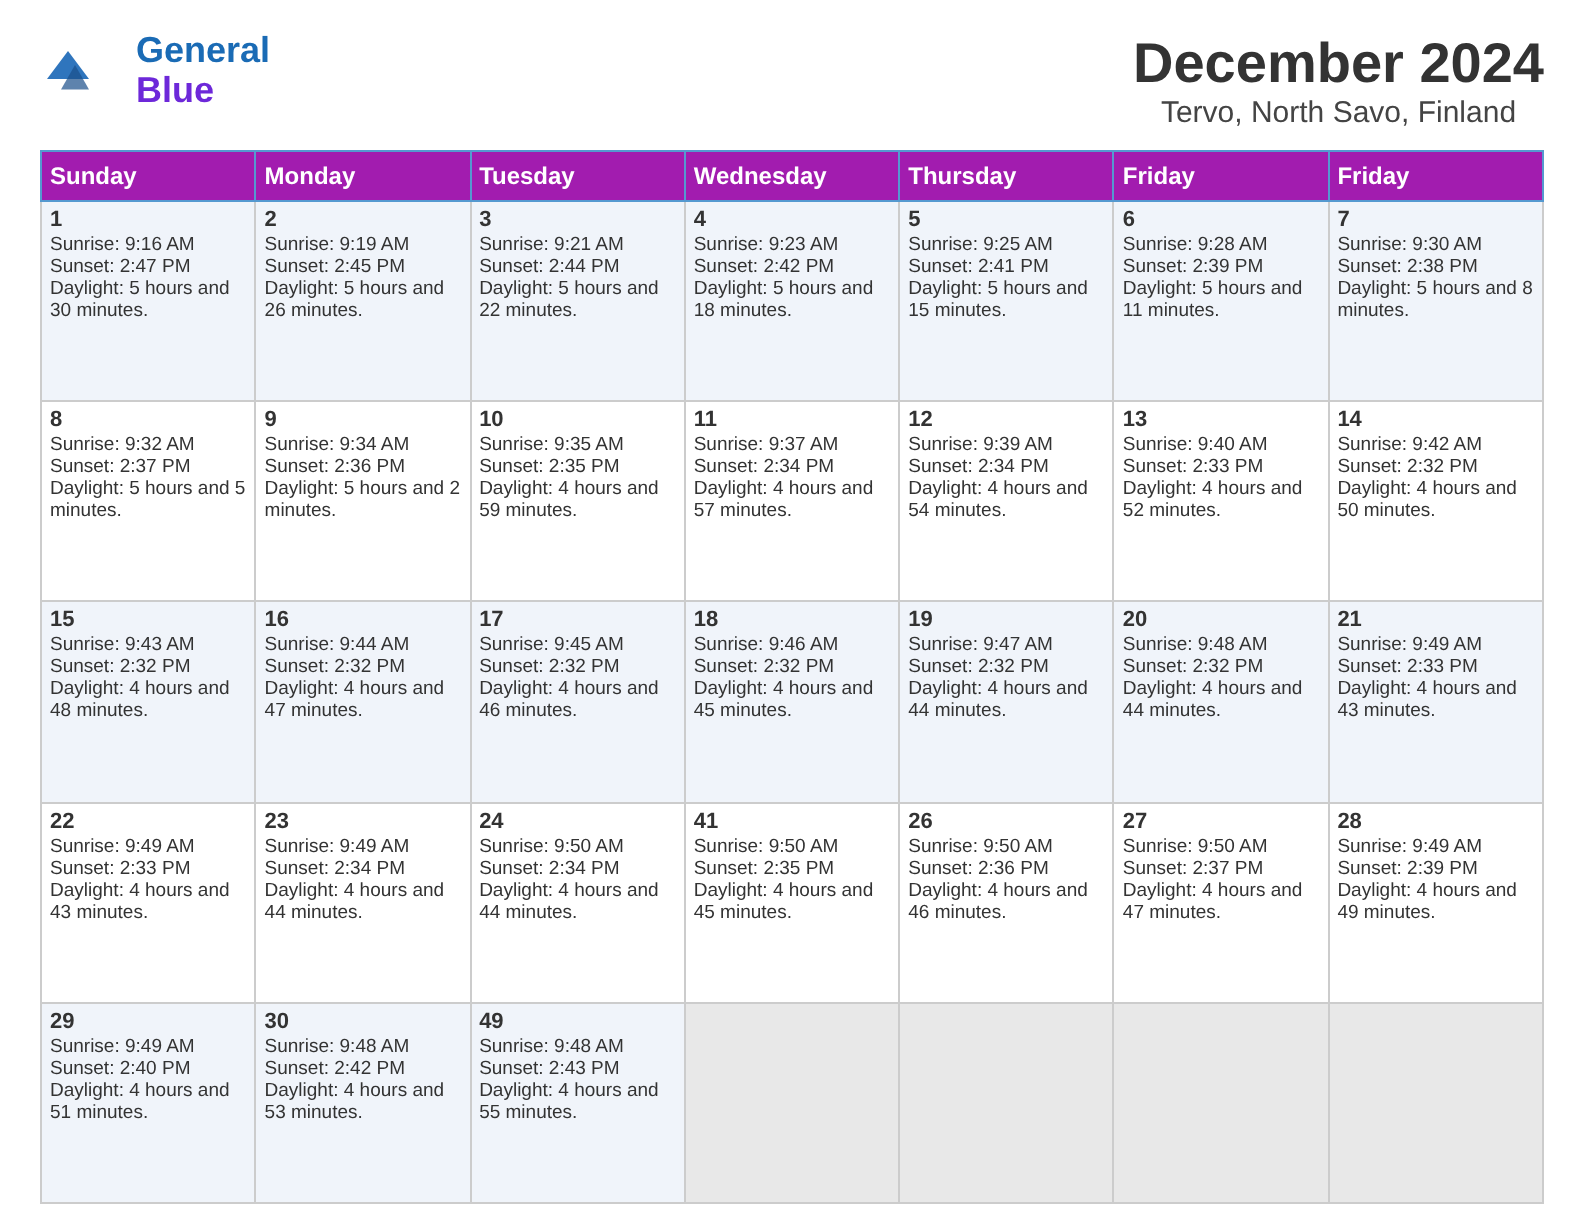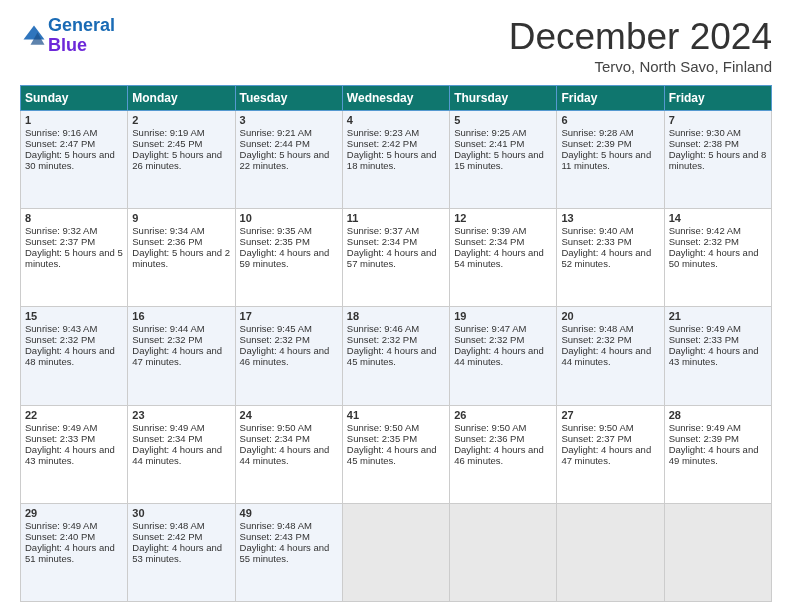--- a/index.html
+++ b/index.html
@@ -19,57 +19,58 @@
     }
     .header {
       display: flex;
       justify-content: space-between;
       align-items: flex-start;
       margin-bottom: 10px;
     }
     .logo {
       display: flex;
       align-items: center;
-      gap: 0;
+      gap: 20px;
     }
     .logo-text {
       font-size: 18px;
       font-weight: bold;
       color: #333;
       line-height: 1.1;
     }
     .logo-text span {
       color: #1a6bb5;
     }
     .logo-icon {
       width: 28px;
       height: 28px;
     }
     .title-block {
       text-align: right;
     }
     .title-block h1 {
-      font-size: 37px;
-      font-weight: normal;
+      font-size: 28px;
+      font-weight: bold;
       color: #333;
     }
     .title-block h2 {
       font-size: 15px;
       font-weight: normal;
       color: #444;
+      text-align: center;
     }
     .calendar {
       flex: 1;
       border: 1px solid #ccc;
       border-collapse: collapse;
       width: 100%;
       table-layout: fixed;
     }
     .calendar thead tr th {
-      background-color: #0f766e;
+      background-color: #a21caf;
       color: #fff;
       font-size: 12px;
       font-weight: bold;
       padding: 5px 4px;
       text-align: left;
       border: 1px solid #5599d0;
     }
     .calendar tbody tr td {
       border: 1px solid #ccc;
       vertical-align: top;

